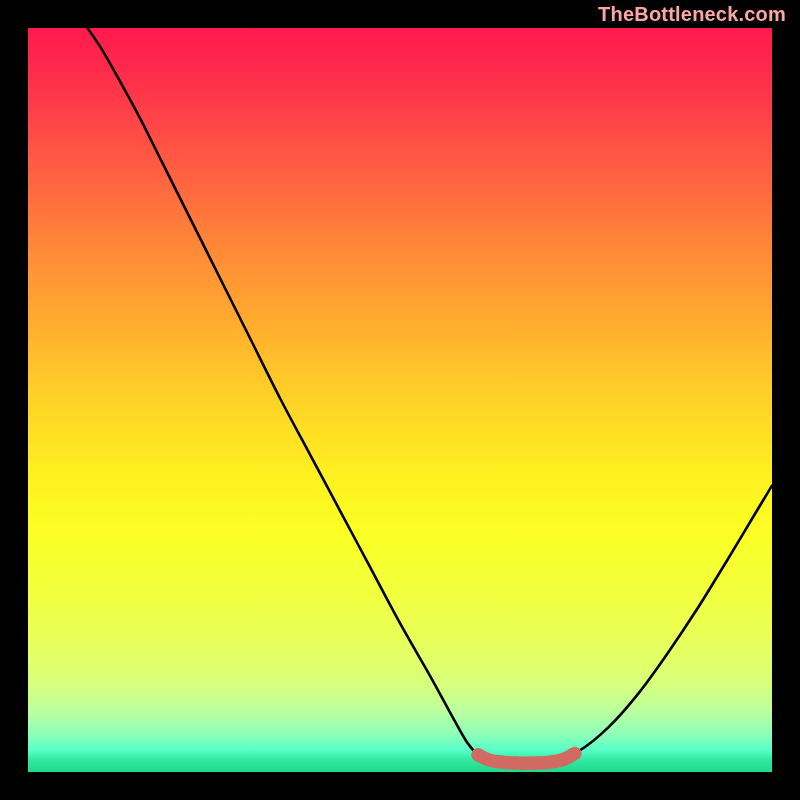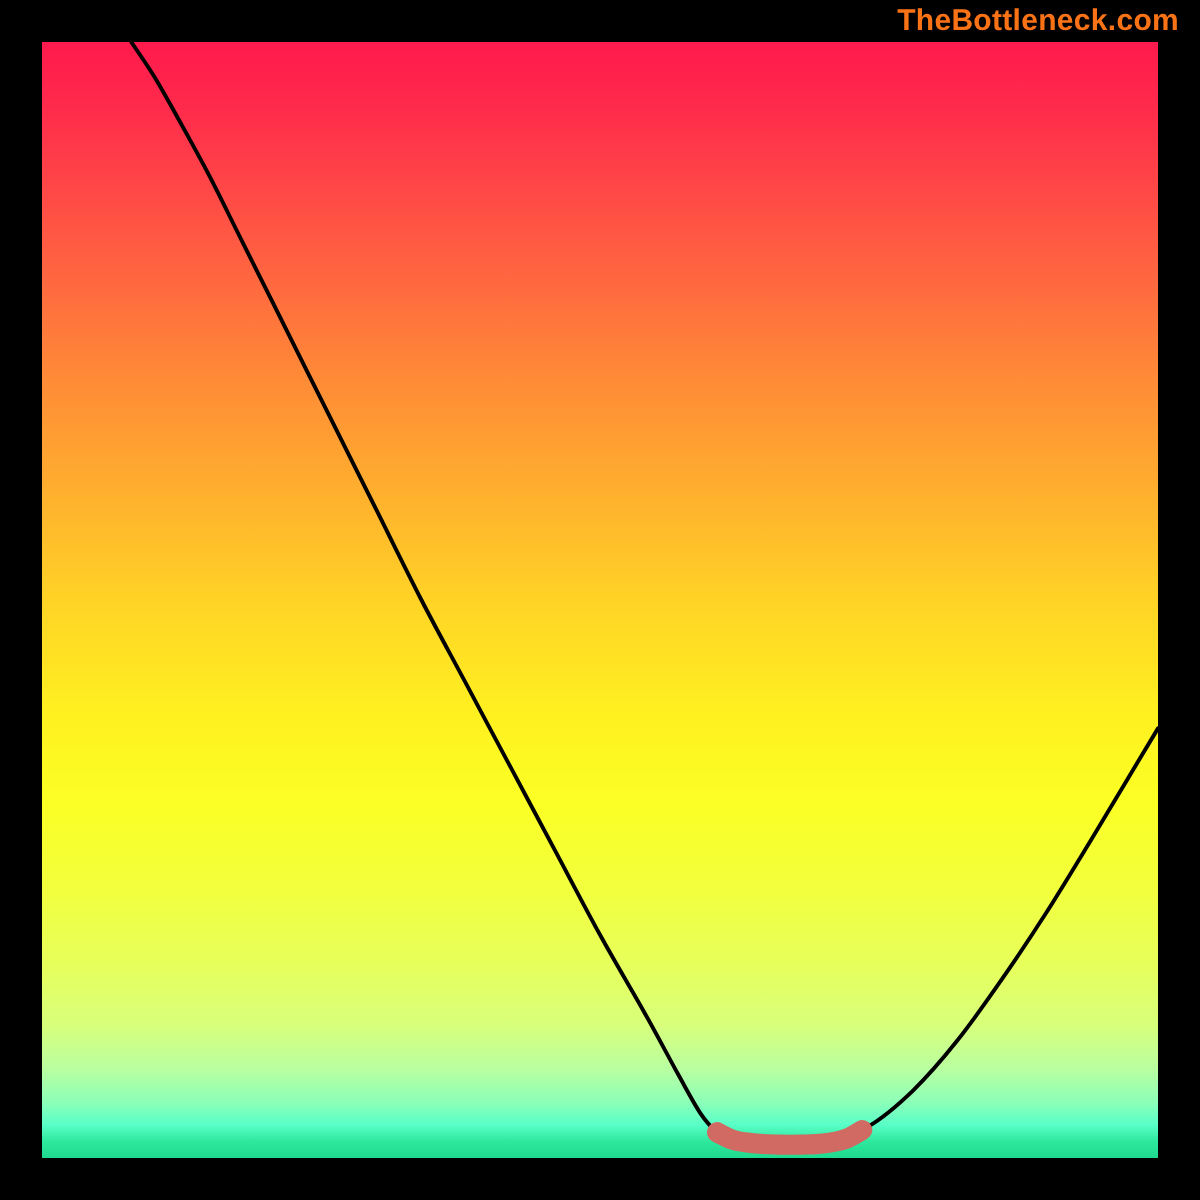--- a/index.html
+++ b/index.html
@@ -43,21 +43,21 @@
   }
   .curve {
     position: absolute;
     inset: 0;
   }
   .watermark {
     position: absolute;
     top: 4px;
     right: 14px;
     font: 600 20px/1 Arial, Helvetica, sans-serif;
-    color: #f97316;
+    color: #fca5a5;
     letter-spacing: 0.2px;
   }
 </style>
 </head>
 <body>
 
 <div class="frame">
   <div class="plot-area">
     <div class="gradient-bg"></div>
     <svg class="curve" viewBox="0 0 100 100" preserveAspectRatio="none">

